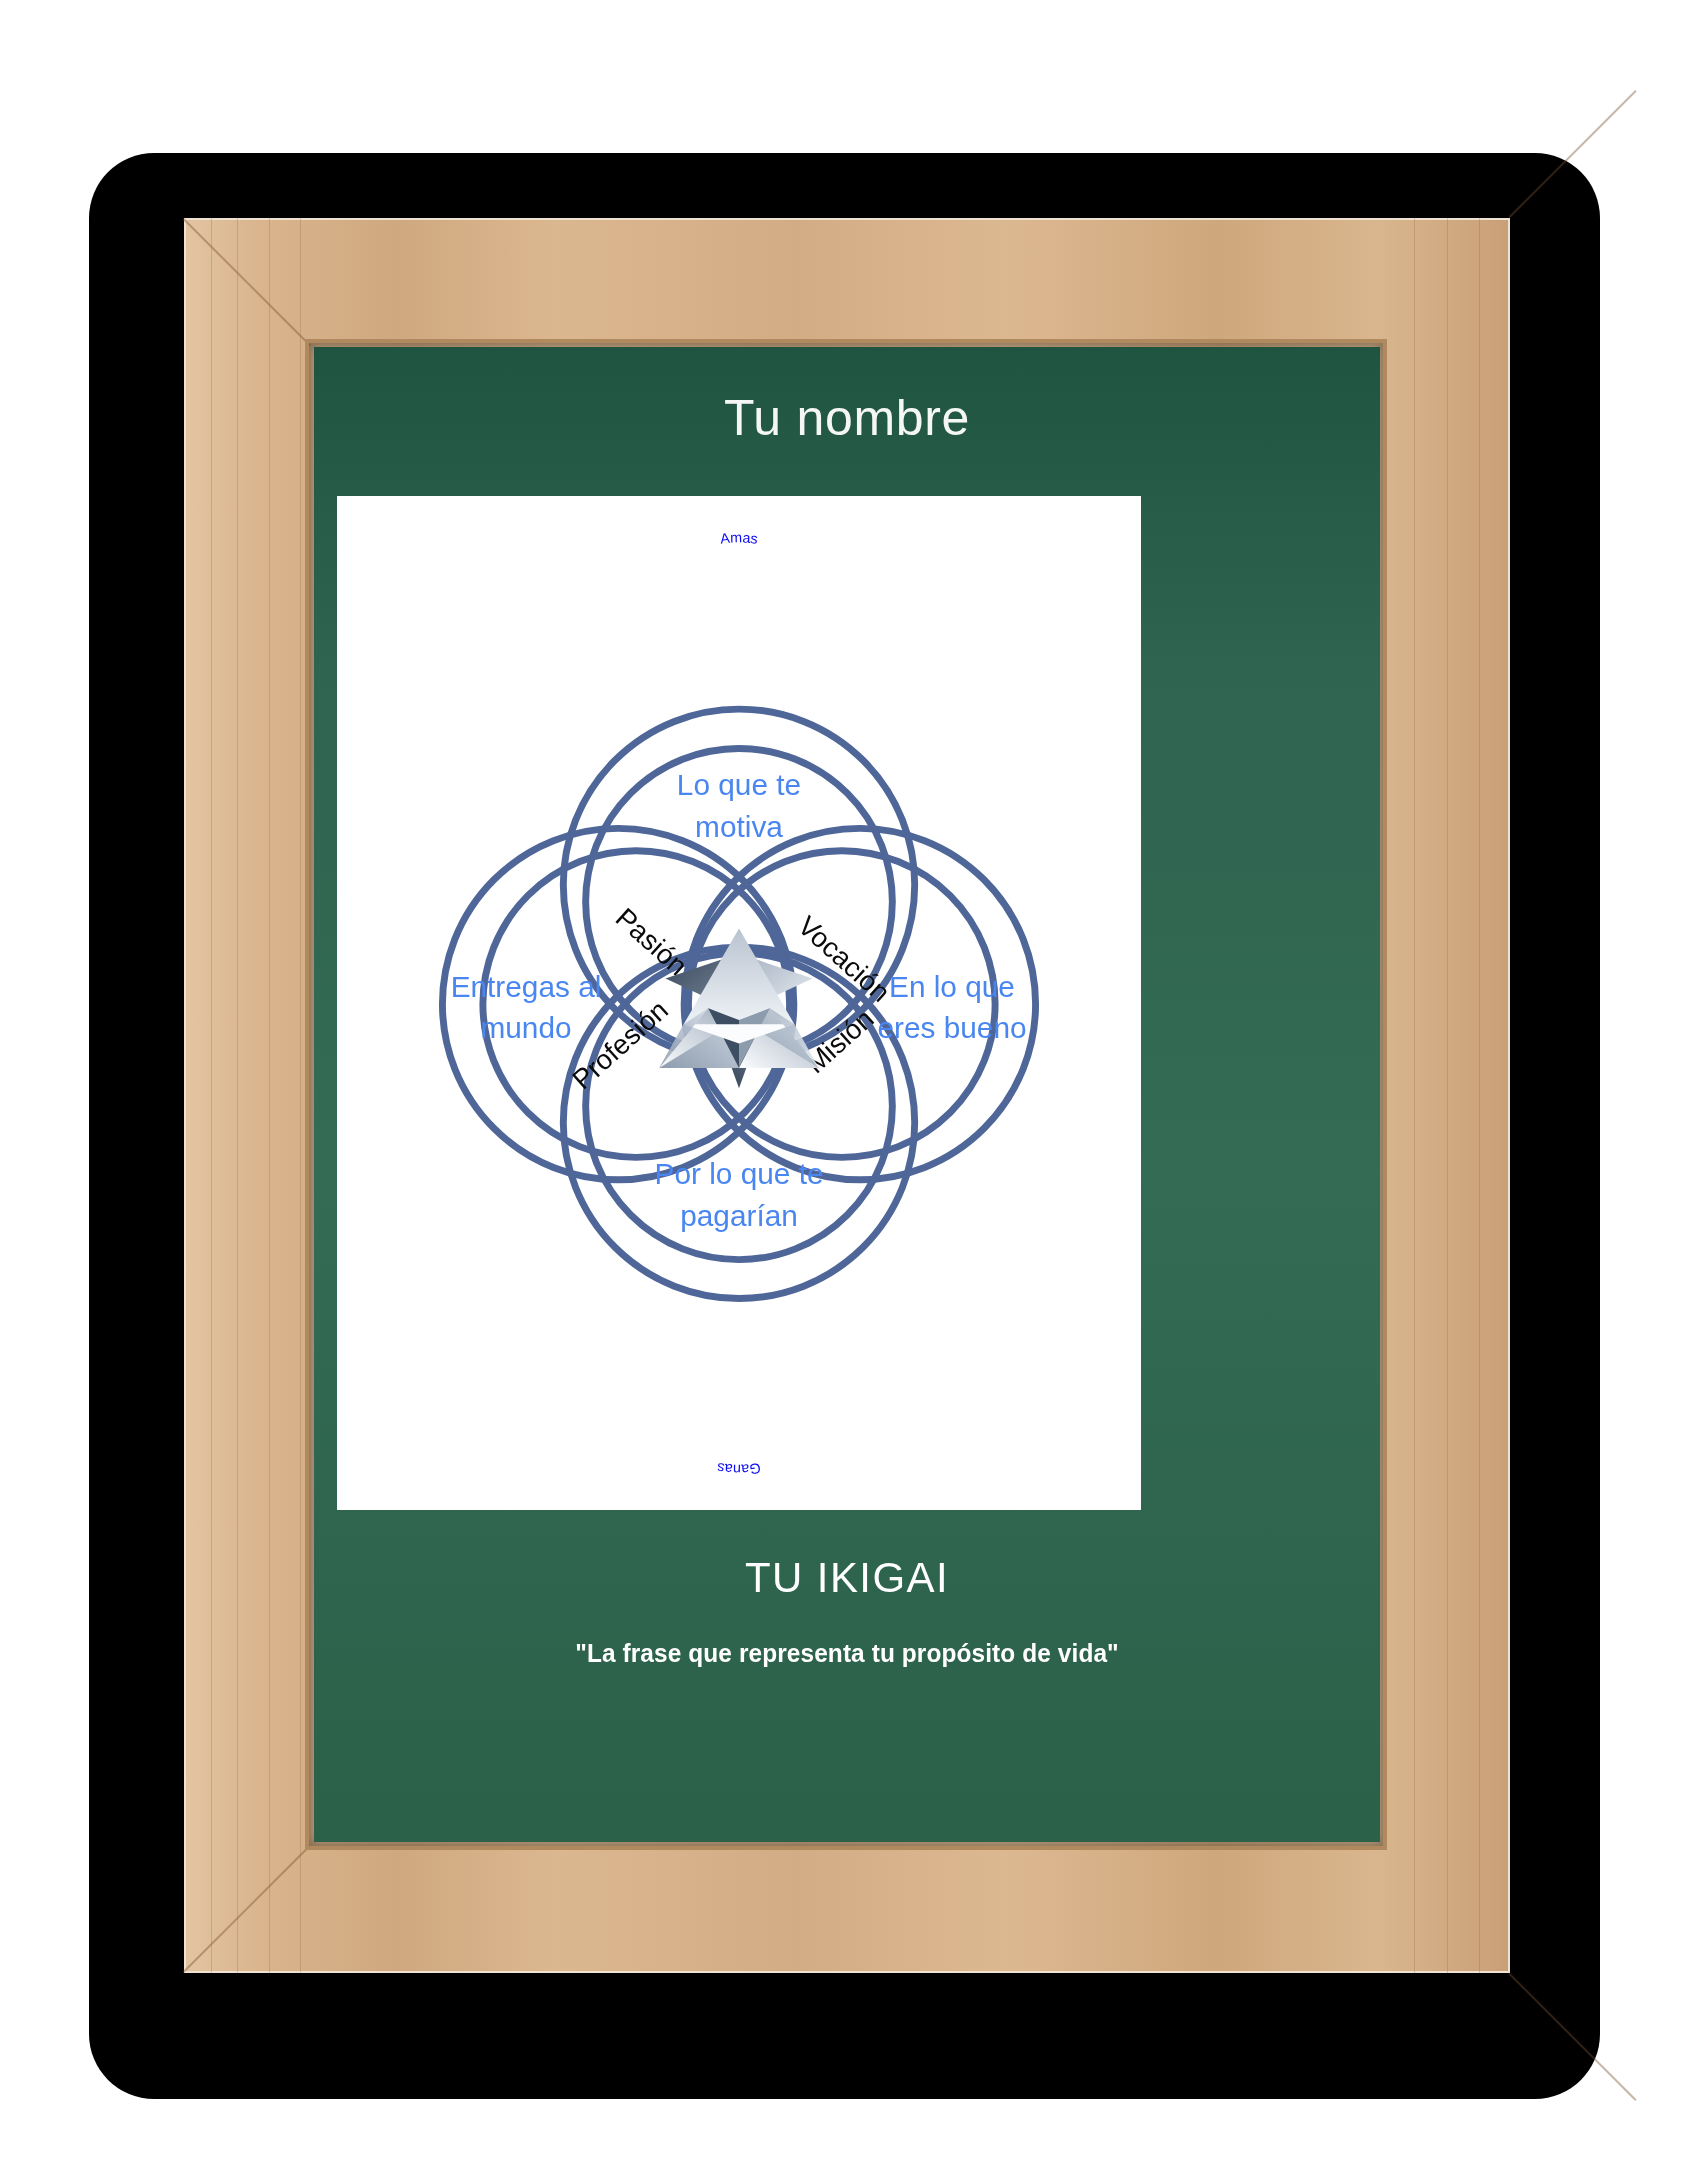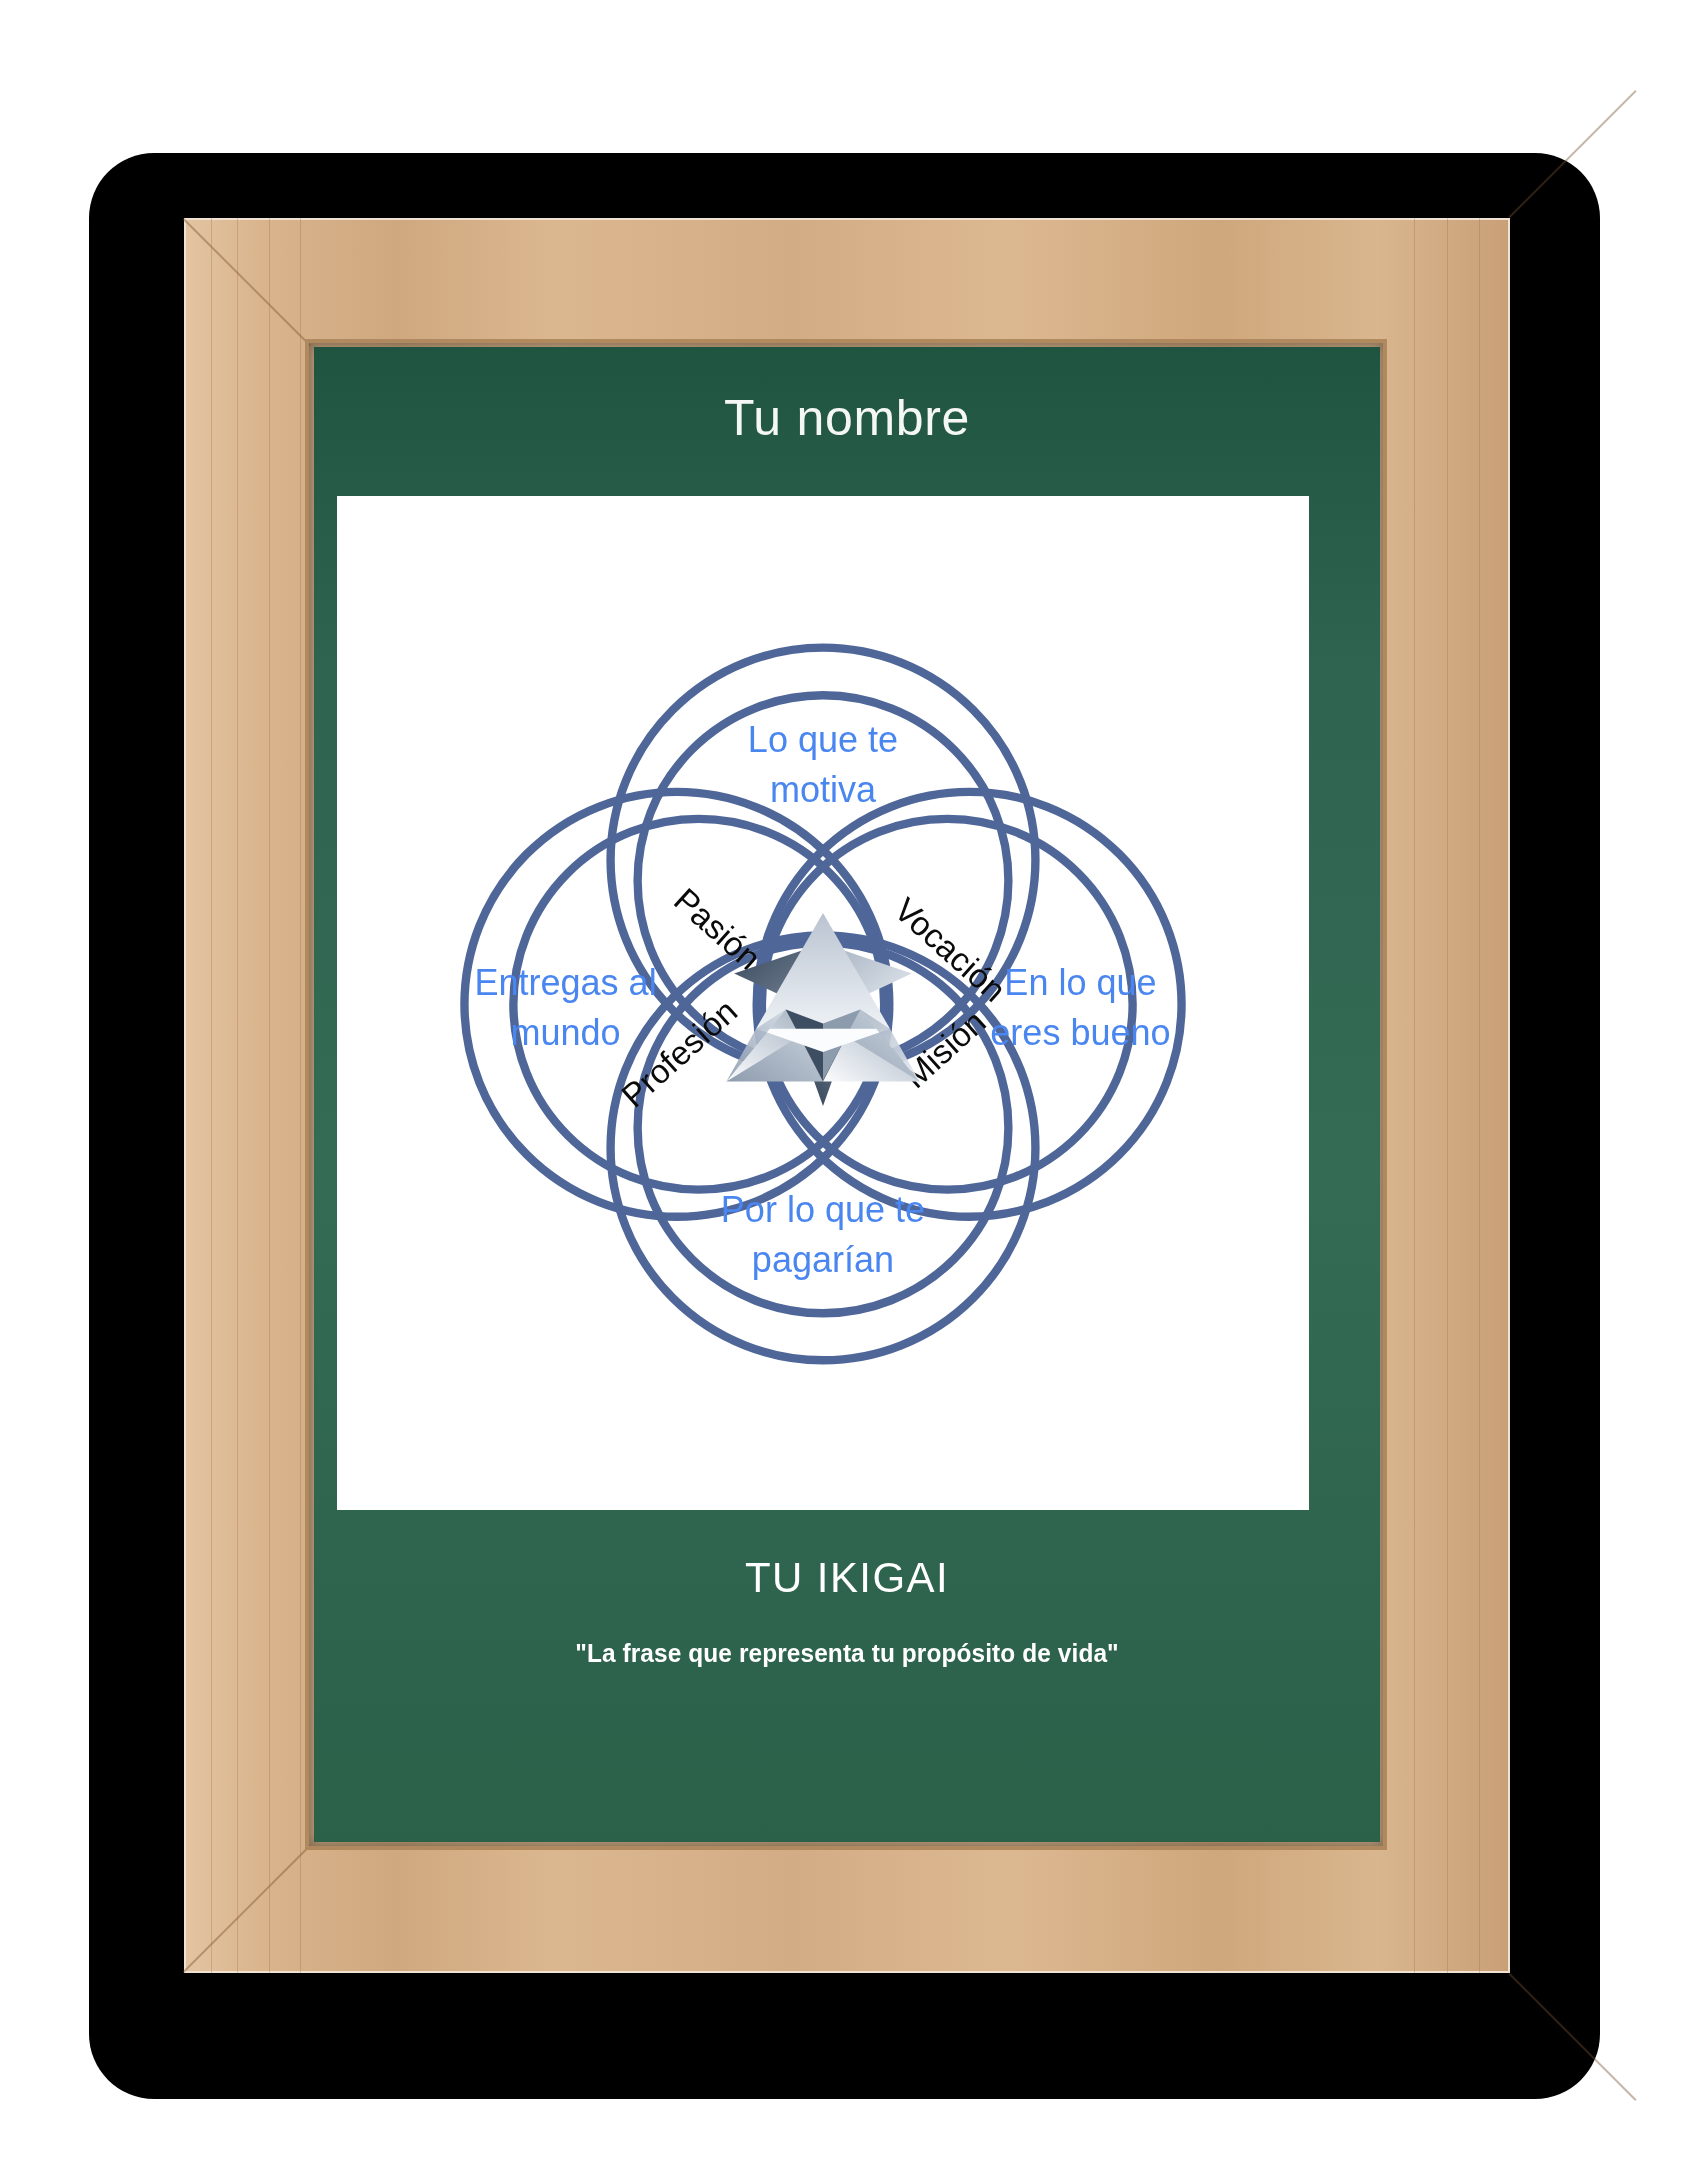--- a/index.html
+++ b/index.html
@@ -46,21 +46,21 @@
 
   
   #poster-title{
     position:absolute;left:0;right:0;top:42px;text-align:center;
     color:#f4f7f5;font-size:50px;font-weight:300;letter-spacing:0.7px;
     font-family:"Liberation Sans", sans-serif;
   }
 
   
   #canvas{
-    position:absolute;left:23px;top:149px;width:972px;height:1014px;
+    position:absolute;left:23px;top:149px;width:804px;height:1014px;
     background:#ffffff;
   }
   #canvas svg{display:block;width:100%;height:100%;}
 
   
   #footer{
     position:absolute;left:0;right:0;top:1184px;height:68px;
     display:flex;align-items:center;justify-content:center;gap:26px;flex-direction:column;
   }
   #brand-name{color:#ffffff;font-size:42px;font-weight:400;letter-spacing:1.4px;}

